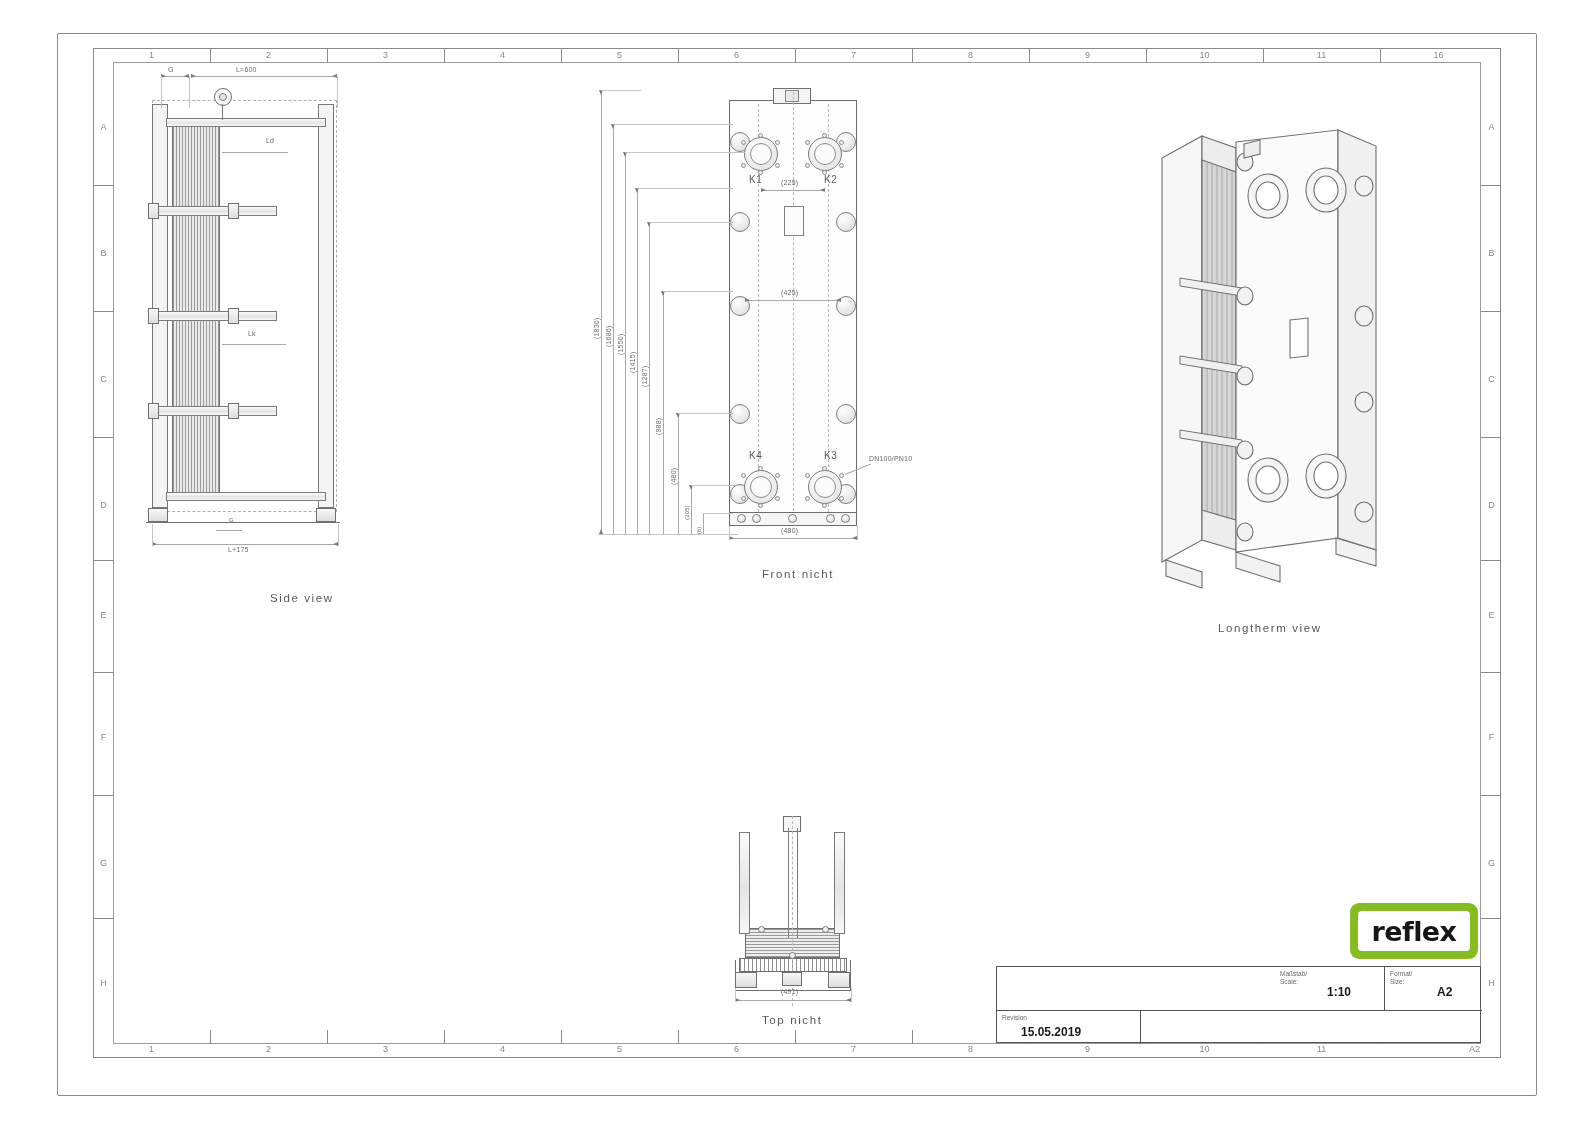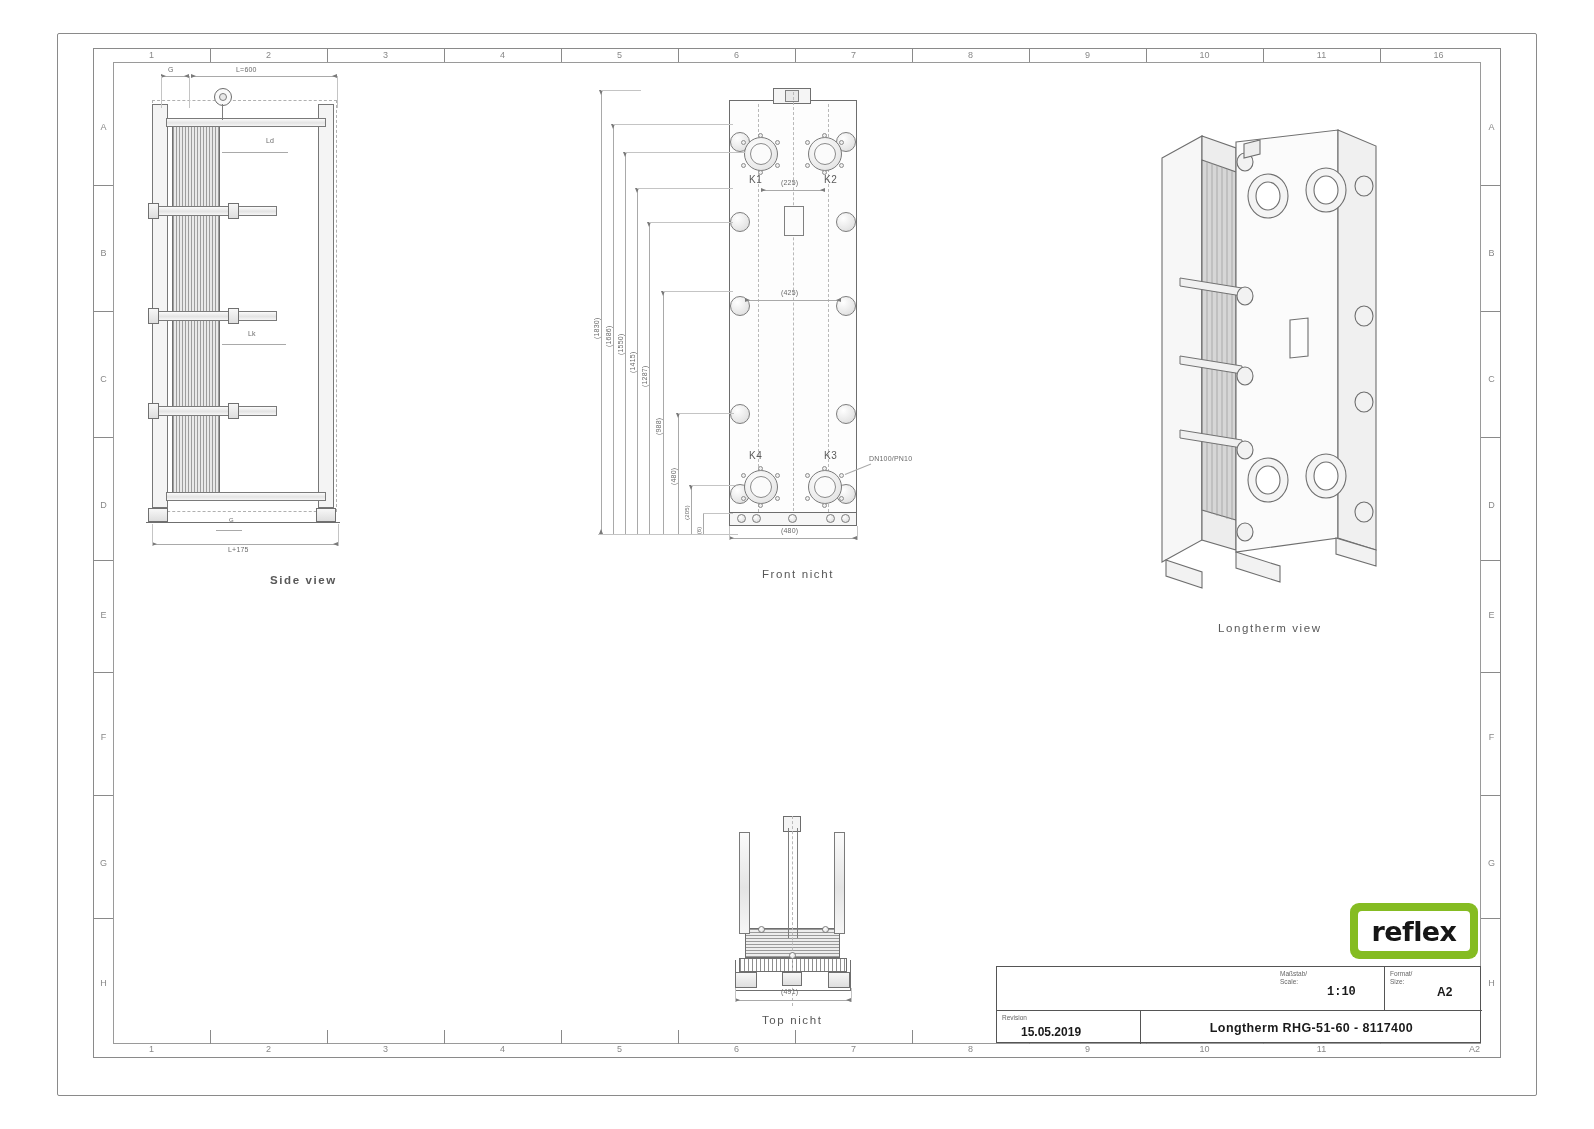--- a/index.html
+++ b/index.html
@@ -392,21 +392,21 @@
     <div class="dim-txt" style="left:229px; top:517px; font-size:6px;">G</div>
     <div class="ln lnh lngray" style="left:216px; top:530px; width:26px;"></div>
 
     <div class="ln lnh lngray" style="left:152px; top:544px; width:186px;"></div>
     <div class="arrow-r" style="left:152px; top:542px;"></div>
     <div class="arrow-l" style="left:333px; top:542px;"></div>
     <div class="dim-txt" style="left:228px; top:546px;">L+175</div>
     <div class="ln lnv lnlight" style="left:152px; top:524px; height:22px;"></div>
     <div class="ln lnv lnlight" style="left:338px; top:524px; height:22px;"></div>
 
-    <div class="view-label" style="left:270px; top:574px;font-weight:bold;">Side  view</div>
+    <div class="view-label" style="left:270px; top:592px;">Side  view</div>
   </div>
 
   <div>
 
     <div class="fv-body" style="left:729px; top:100px; width:128px; height:426px;"></div>
 
     <div style="position:absolute; left:773px; top:88px; width:38px; height:16px; border:1.2px solid #707070; background:#f5f5f5;"></div>
     <div style="position:absolute; left:785px; top:90px; width:14px; height:12px; border:1.1px solid #808080; background:#e8e8e8;"></div>
 
     <div class="dash-v" style="left:758px; top:104px; height:418px;"></div>
@@ -645,34 +645,31 @@
       <span class="logo-txt">reflex</span>
     </div>
   </div>
 
   <div class="tblock">
 
 
     <div class="tb-cell" style="left:278px; top:0; width:110px; height:43px;">
       <span class="tb-label">Maßstab/</span>
       <span class="tb-label">Scale:</span>
-      <span class="tb-val" style="position:absolute; left:52px; top:18px;font-family:Liberation Mono, monospace;">1:10</span>
+      <span class="tb-val" style="position:absolute; left:52px; top:18px;">1:10</span>
     </div>
 
     <div class="tb-cell last" style="left:388px; top:0; width:97px; height:43px;">
       <span class="tb-label">Format/</span>
       <span class="tb-label">Size:</span>
       <span class="tb-val" style="position:absolute; left:52px; top:18px;">A2</span>
     </div>
 
     <div class="tb-divider" style="left:0; top:43px; width:485px; height:1.2px;"></div>
 
     <div class="tb-cell" style="left:0; top:44px; width:144px; height:33px;">
       <span class="tb-label">Revision</span>
       <span class="tb-val" style="position:absolute; left:24px; top:14px;">15.05.2019</span>
     </div>
 
-    <div class="tb-cell last" style="left:144px; top:44px; width:341px; height:33px; display:flex; align-items:center; justify-content:center;">
-      <span style="font-size:12.5px; color:#1a1a1a; font-weight:bold; letter-spacing:.4px;">Longtherm RHG-51-60 - 8117400</span>
-    </div>
   </div>
 
 </div>
 
 </body></html>

